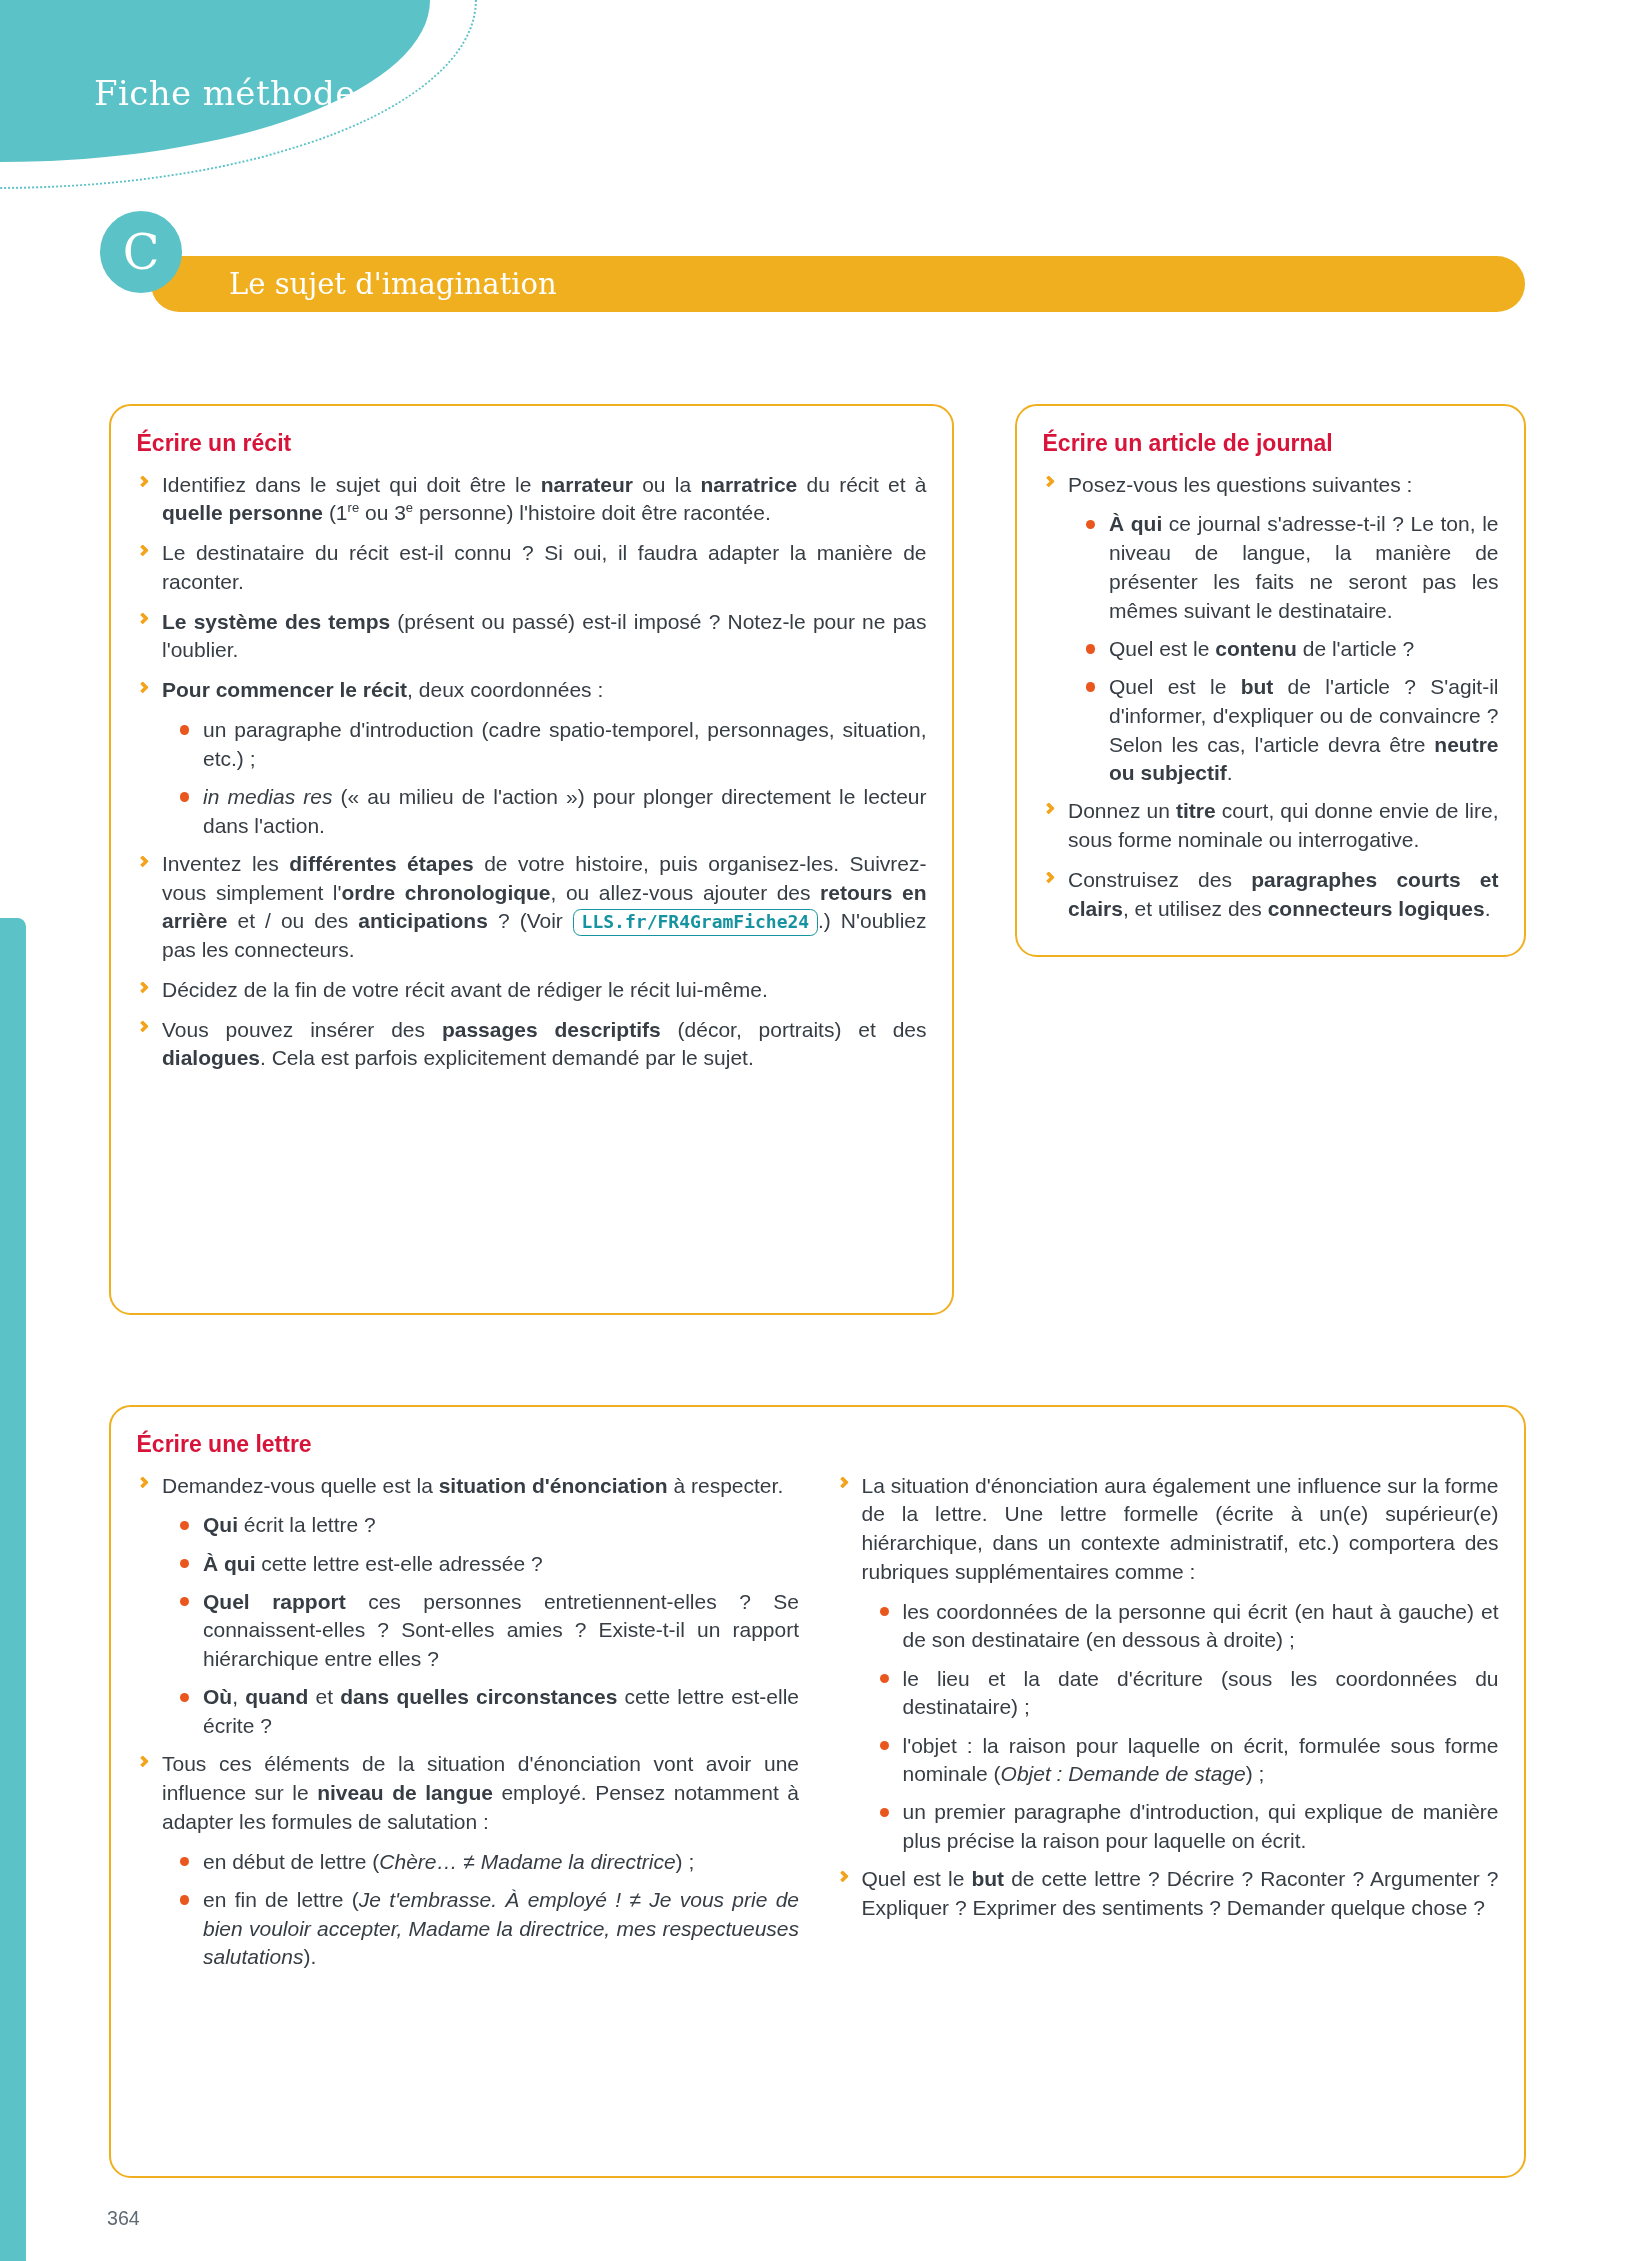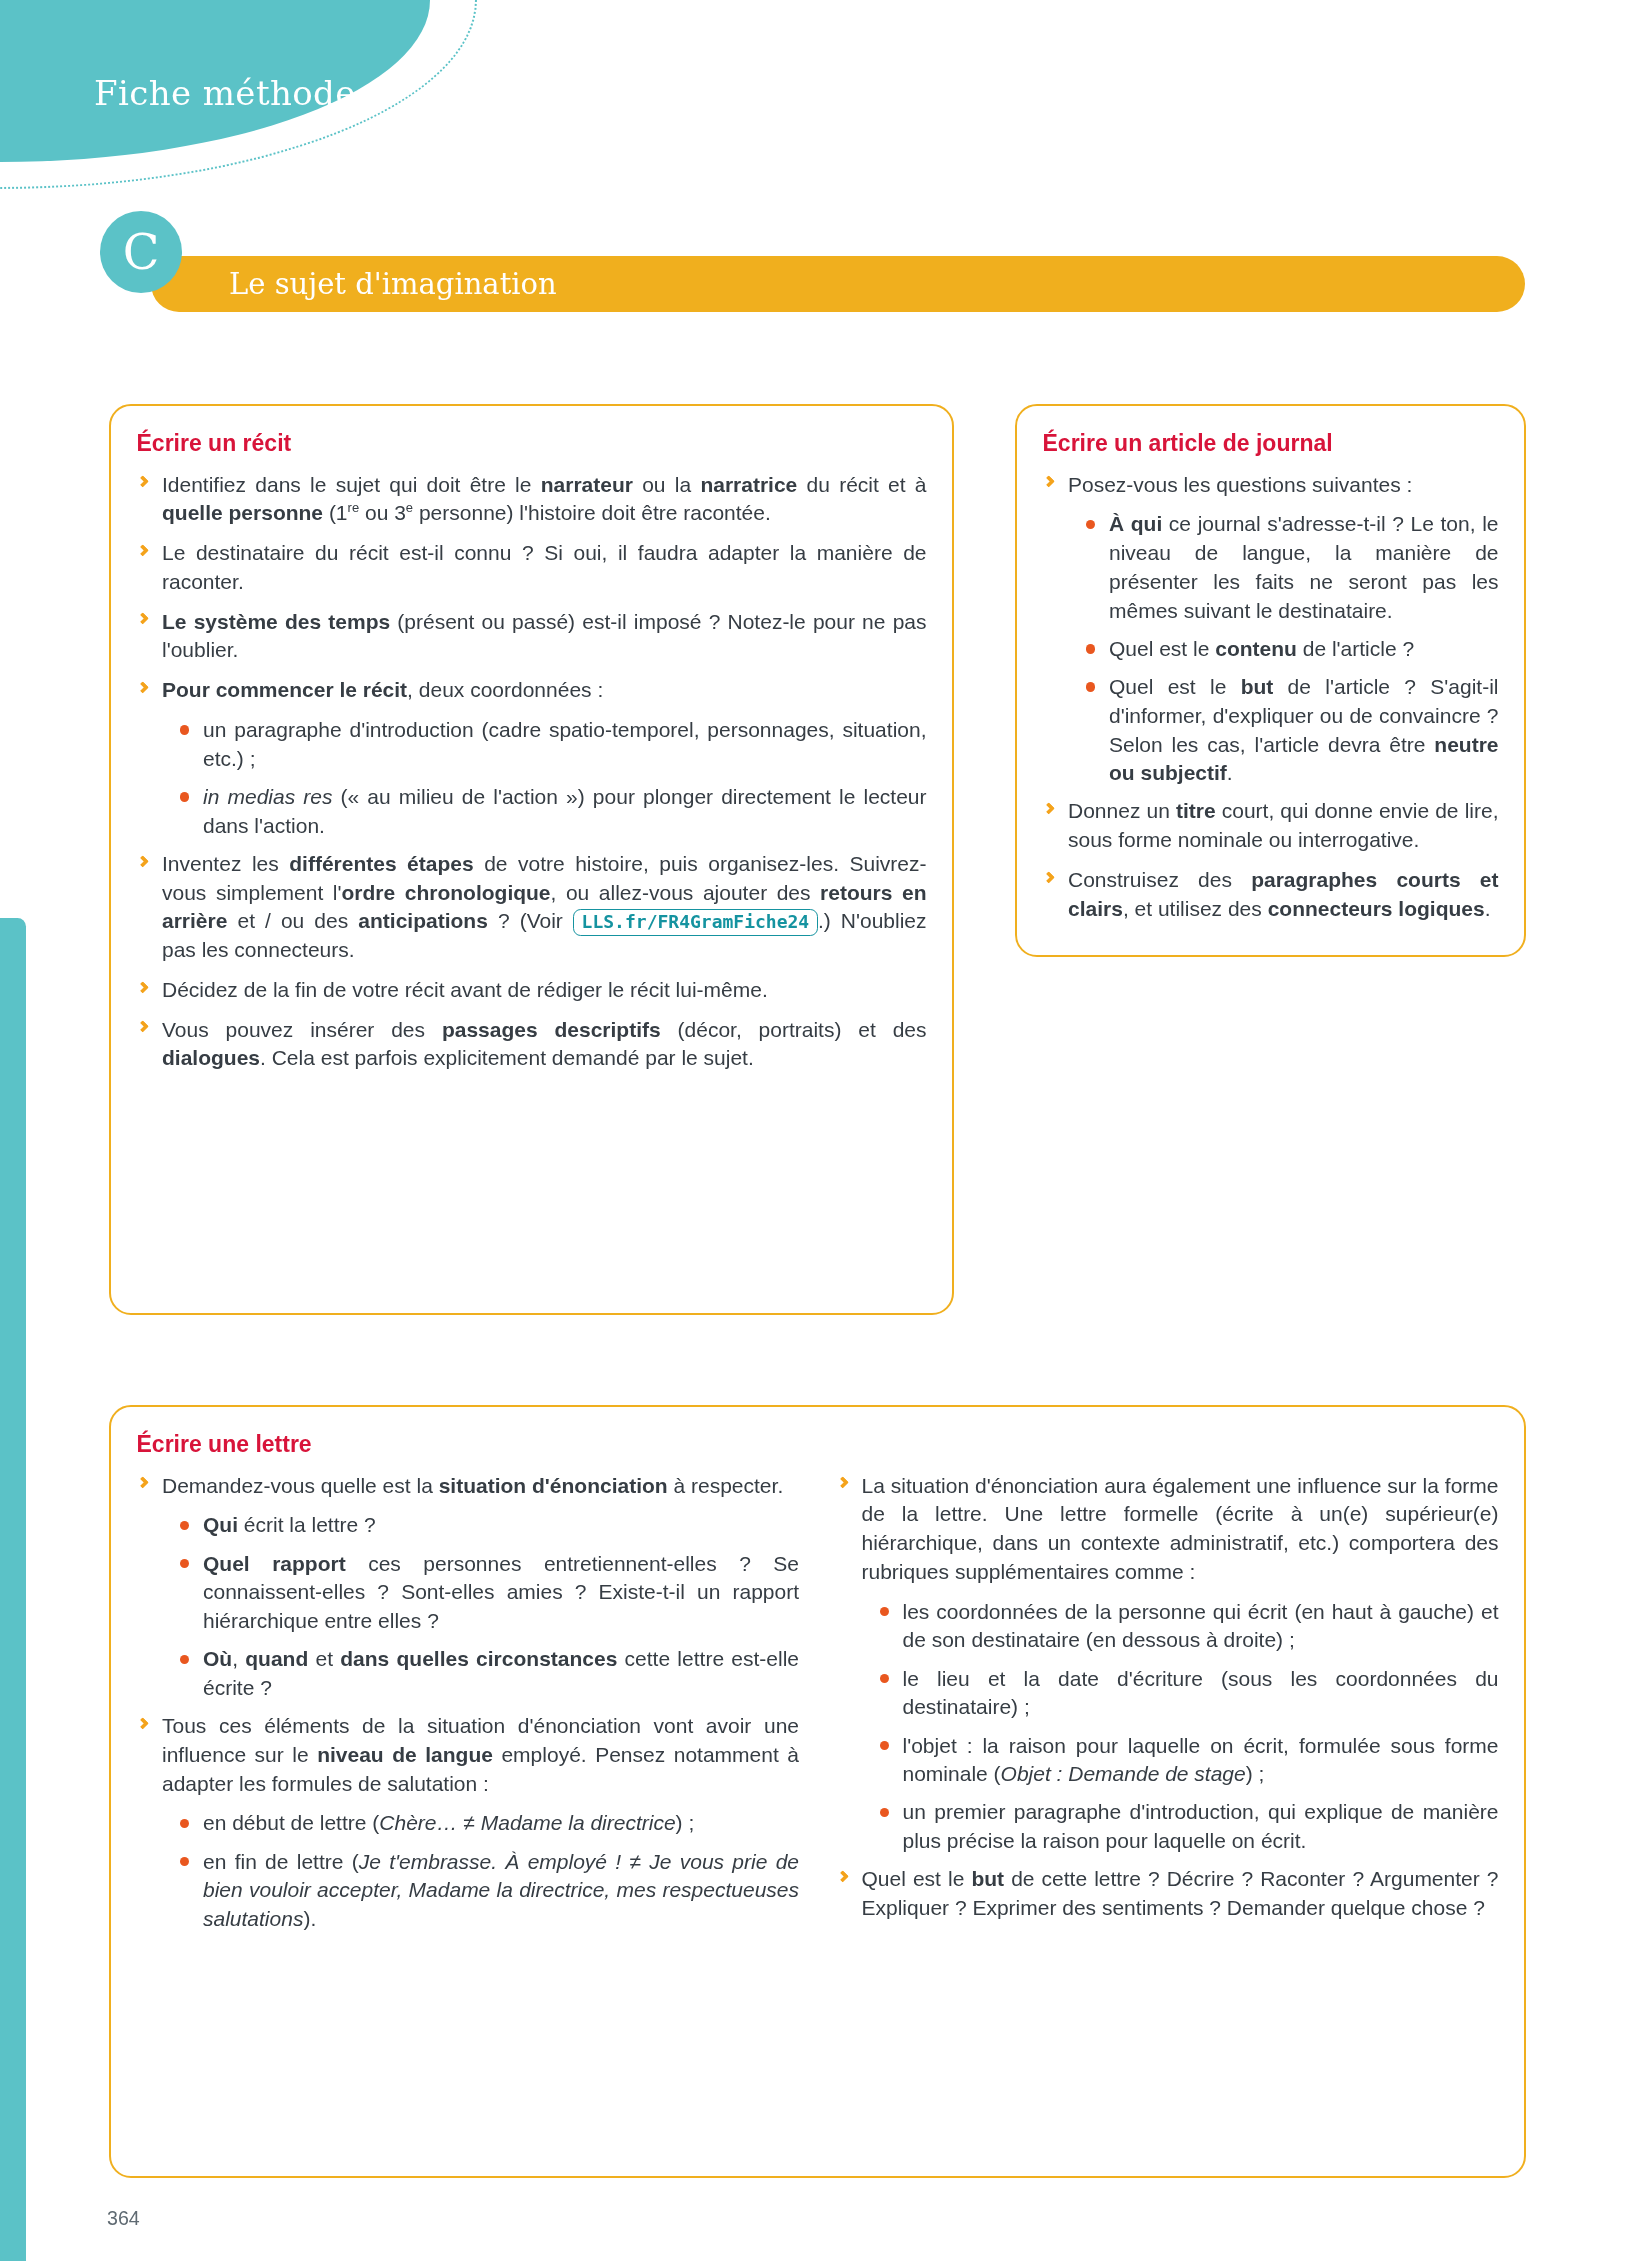--- a/index.html
+++ b/index.html
@@ -165,20 +165,24 @@
           <div class="item">
             <span class="bullet"><i class="chev"></i></span>
             <span class="txt"><span>Demandez-vous quelle est la </span><span class="b">situation d'énonciation</span><span> à respecter.</span></span>
           </div>
           <div class="item sub">
             <span class="bullet"><i class="dotmark"></i></span>
             <span class="txt"><span class="b">Qui</span><span> écrit la lettre ?</span></span>
           </div>
           <div class="item sub">
             <span class="bullet"><i class="dotmark"></i></span>
+            <span class="txt"><span class="b">À qui</span><span> cette lettre est-elle adressée ?</span></span>
+          </div>
+          <div class="item sub">
+            <span class="bullet"><i class="dotmark"></i></span>
             <span class="txt"><span class="b">Quel rapport</span><span> ces personnes entretiennent-elles ? Se connaissent-elles ? Sont-elles amies ? Existe-t-il un rapport hiérarchique entre elles ?</span></span>
           </div>
           <div class="item sub">
             <span class="bullet"><i class="dotmark"></i></span>
             <span class="txt"><span class="b">Où</span><span>, </span><span class="b">quand</span><span> et </span><span class="b">dans quelles circonstances</span><span> cette lettre est-elle écrite ?</span></span>
           </div>
           <div class="item">
             <span class="bullet"><i class="chev"></i></span>
             <span class="txt"><span>Tous ces éléments de la situation d'énonciation vont avoir une influence sur le </span><span class="b">niveau de langue</span><span> employé. Pensez notamment à adapter les formules de salutation :</span></span>
           </div>

